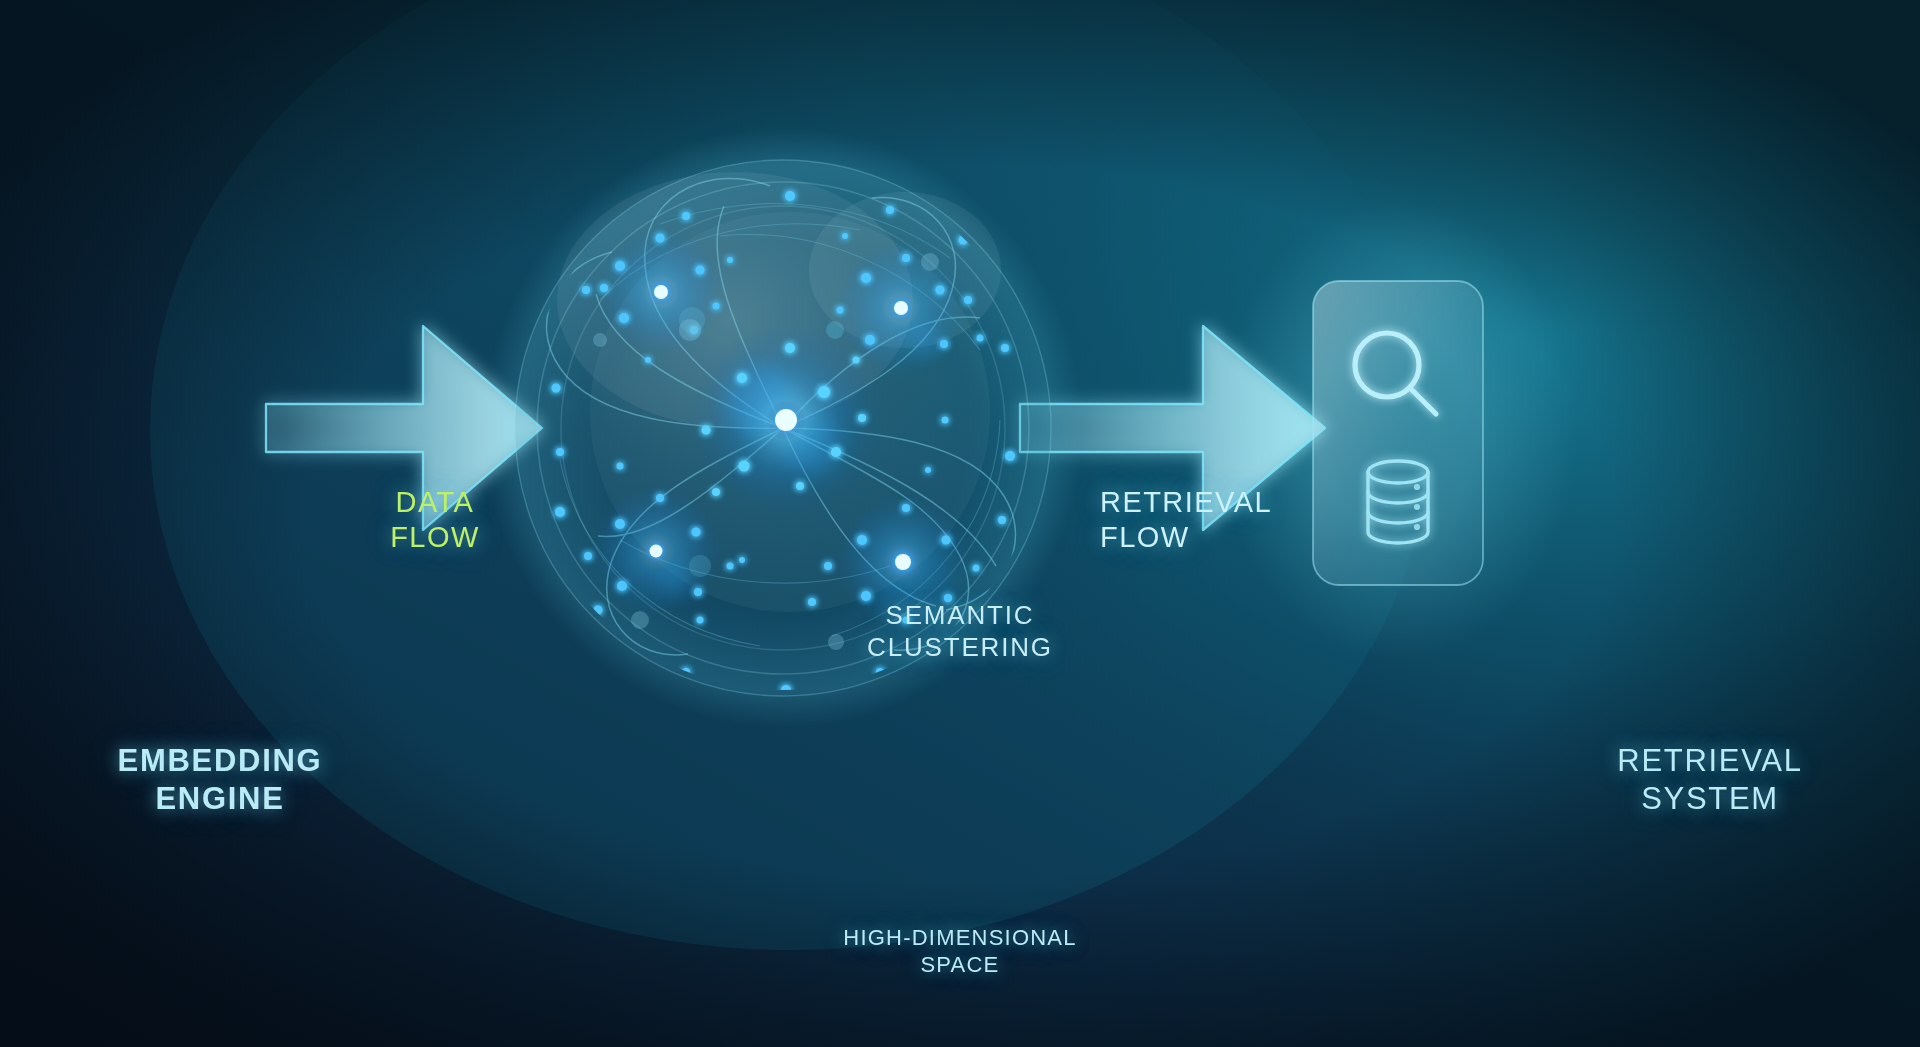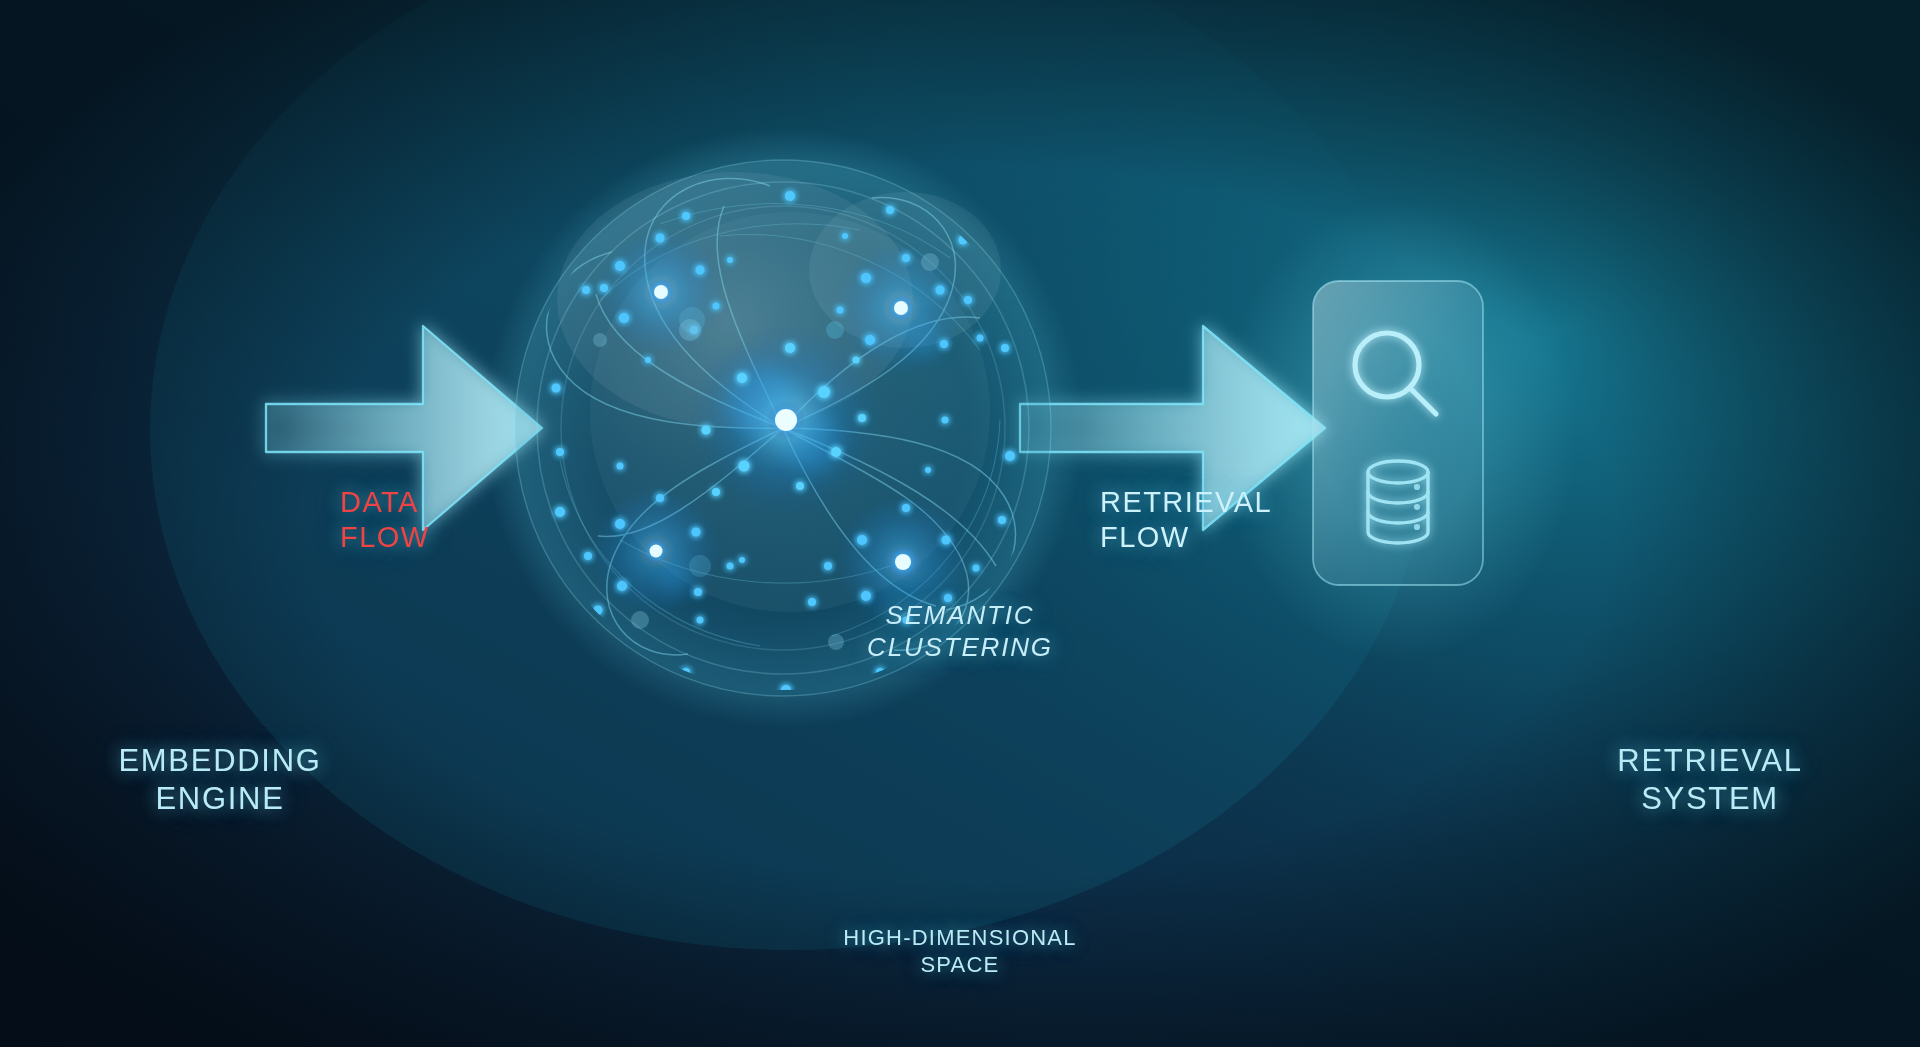--- a/index.html
+++ b/index.html
@@ -9,34 +9,34 @@
     font-family:"Liberation Sans","DejaVu Sans",sans-serif;
   }
   #stage{position:relative;width:1920px;height:1047px;overflow:hidden;}
   #stage svg.layer{position:absolute;left:0;top:0;width:1920px;height:1047px;}
   .lbl{
     position:absolute;text-align:center;
     color:#b9ecf6;letter-spacing:.055em;line-height:1.22;
     text-shadow:0 0 16px rgba(120,225,255,.55),0 0 34px rgba(80,200,240,.3);
     white-space:pre-line;pointer-events:none;font-weight:400;
   }
-  #label-embedding-engine{left:30px;top:742px;width:380px;font-size:31px;}
+  #label-embedding-engine{left:30px;top:742px;width:380px;font-size:31px;font-weight:bold;}
   #label-high-dim-space  {left:610px;top:925px;width:700px;font-size:22px;}
   #label-retrieval-system{left:1520px;top:742px;width:380px;font-size:31px;}
   #label-data-flow{
-    left:340px;top:485px;width:190px;font-size:29px;text-align:left;
-    color:#ef4444;letter-spacing:.05em;
+    left:340px;top:485px;width:190px;font-size:29px;text-align:center;
+    color:#bef264;letter-spacing:.05em;
   }
   #label-retrieval-flow{
     left:1100px;top:485px;width:220px;font-size:29px;text-align:left;
     color:#cdf2fb;letter-spacing:.05em;
   }
   #label-semantic-clustering{
     left:660px;top:600px;width:600px;font-size:26px;
-    color:#c7eef9;letter-spacing:.07em;font-style:italic;
+    color:#c7eef9;letter-spacing:.07em;
   }
 </style>
 </head>
 <body>
 
 <div id="stage">
 
   <svg class="layer" viewBox="0 0 1920 1047" preserveAspectRatio="none">
     <defs>
       <linearGradient id="bgGrad" x1="0" y1="1" x2="1" y2="0">

